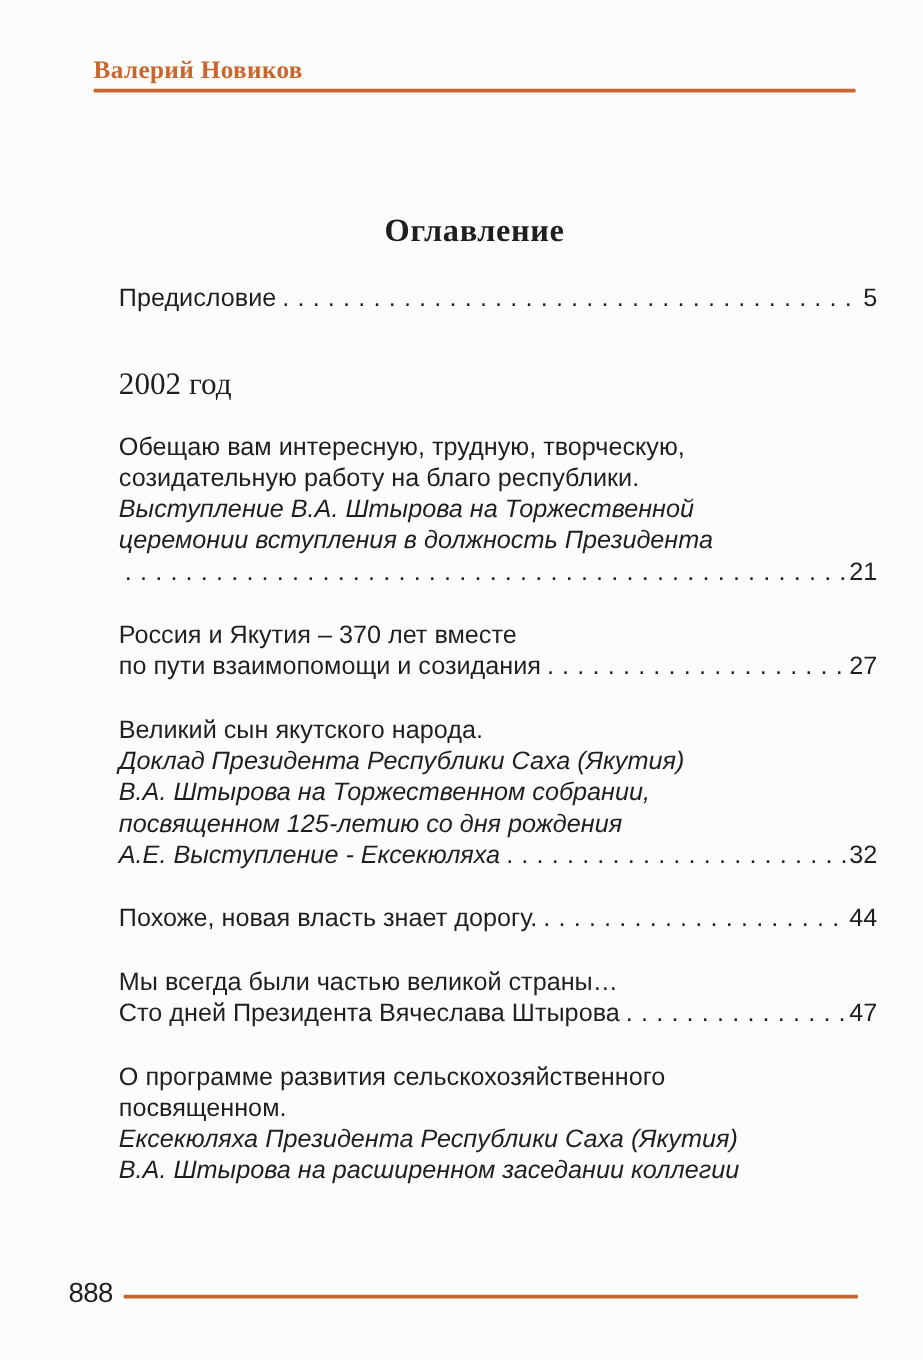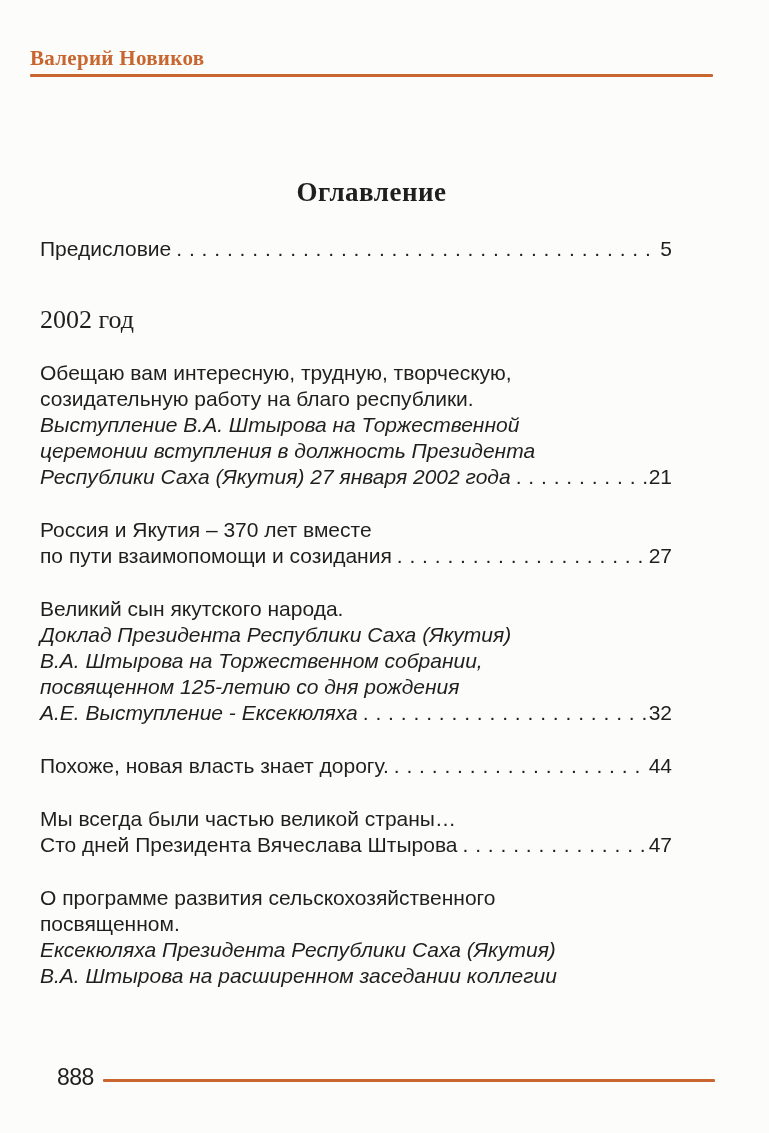--- a/index.html
+++ b/index.html
@@ -10,21 +10,21 @@
   html, body { margin: 0; padding: 0; }
   body {
     width: 769px;
     height: 1133px;
     background: var(--bg);
     position: relative;
     font-family: "Liberation Sans", sans-serif;
     color: var(--text);
     overflow: hidden;
   }
-  .page { padding: 44px 56px 0 30px; box-sizing: border-box; }
+  .page { padding: 44px 56px 0 78px; box-sizing: border-box; }
 
   
   .author {
     font-family: "Liberation Serif", serif;
     font-weight: bold;
     font-size: 21px;
     line-height: 28px;
     letter-spacing: 0.3px;
     color: var(--accent);
   }
@@ -41,21 +41,21 @@
     font-size: 27px;
     font-weight: bold;
     line-height: 34px;
     text-align: center;
     letter-spacing: 0.5px;
     margin: 98px 0 0 0;
     color: var(--text);
   }
 
   
-  .content { margin-left: 10px; width: 632px; }
+  .content { margin-left: 21px; width: 632px; }
 
   .toc-line {
     display: flex;
     align-items: baseline;
     font-size: 21px;
     line-height: 26px;
   }
   .t { white-space: nowrap; }
   .italic { font-style: italic; }
   .dots {
@@ -137,21 +137,20 @@
           <div class="toc-line">
             <span class="t">созидательную работу на благо республики.</span>
           </div>
           <div class="toc-line">
             <span class="t italic">Выступление В.А. Штырова на Торжественной</span>
           </div>
           <div class="toc-line">
             <span class="t italic">церемонии вступления в должность Президента</span>
           </div>
           <div class="toc-line">
-            <span class="t italic">Республики Саха (Якутия) 27 января 2002 года</span>
             <span class="dots"></span>
             <span class="pg">21</span>
           </div>
         </div>
         <div class="entry">
           <div class="toc-line">
             <span class="t">Россия и Якутия – 370 лет вместе</span>
           </div>
           <div class="toc-line">
             <span class="t">по пути взаимопомощи и созидания</span>

